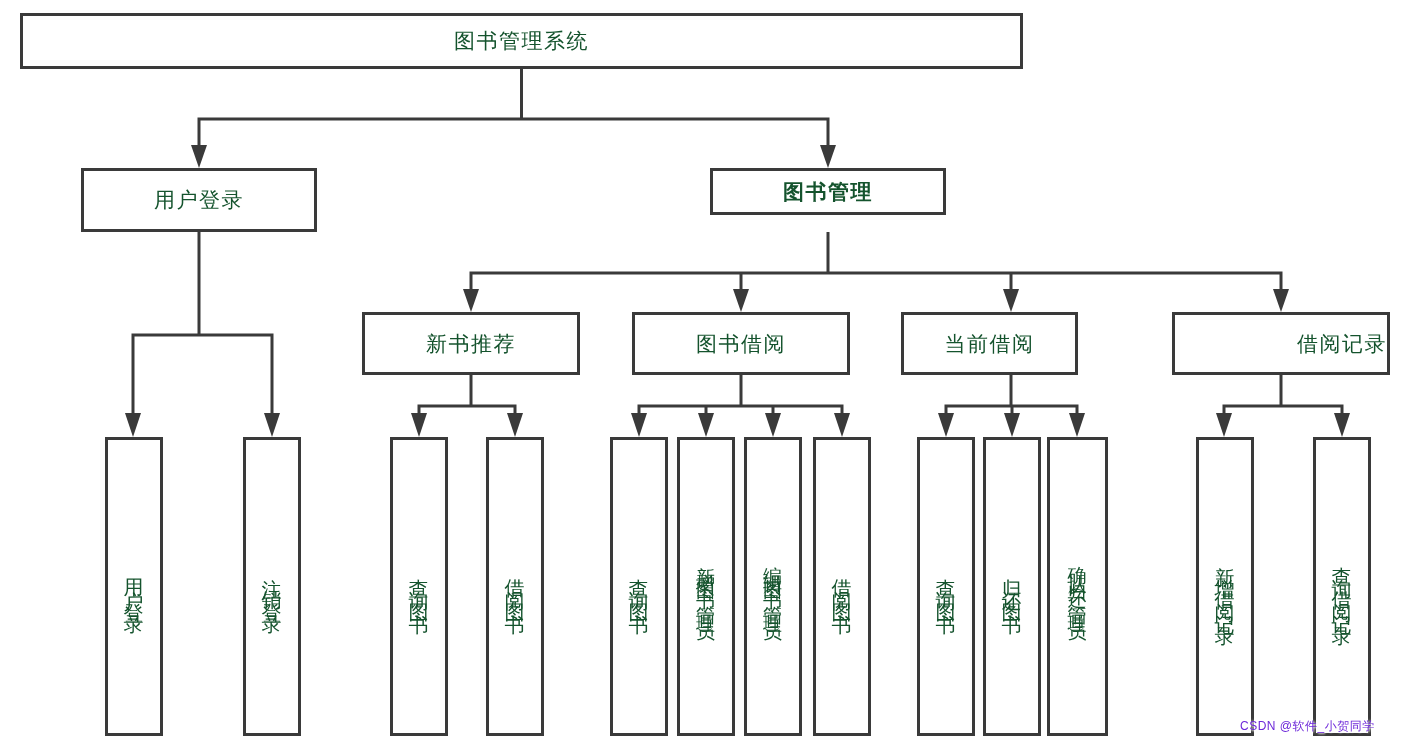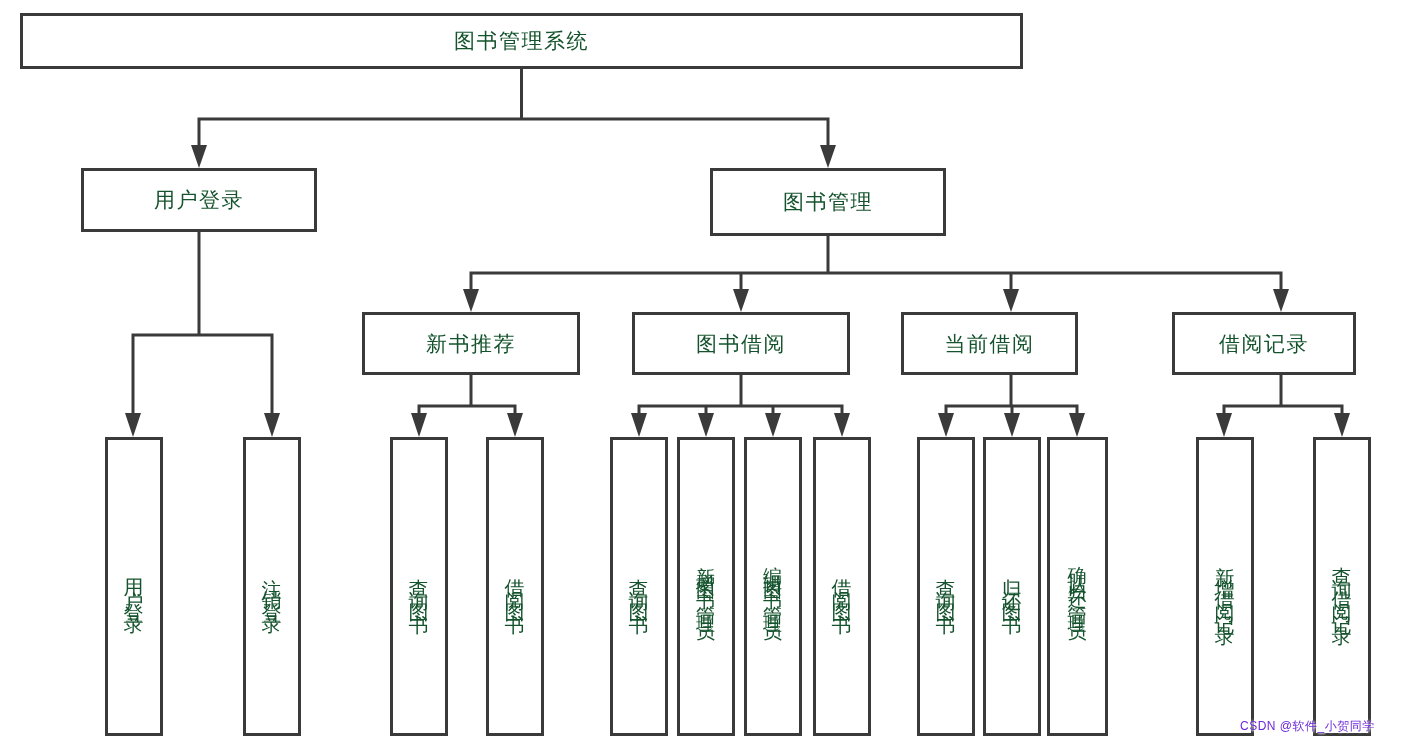--- a/index.html
+++ b/index.html
@@ -126,34 +126,34 @@
     </g>
   </svg>
 
   <div class="box" style="left:20px; top:13px; width:1003px; height:56px;">
     <span class="hlabel">图书管理系统</span>
   </div>
 
   <div class="box" style="left:81px; top:168px; width:236px; height:64px;">
     <span class="hlabel">用户登录</span>
   </div>
-  <div class="box" style="left:710px; top:168px; width:236px; height:68px;">
+  <div class="box" style="left:710px; top:168px; width:236px; height:47px;font-weight:bold;">
     <span class="hlabel">图书管理</span>
   </div>
 
   <div class="box" style="left:632px; top:312px; width:218px; height:63px;">
     <span class="hlabel">图书借阅</span>
   </div>
   <div class="box" style="left:362px; top:312px; width:218px; height:63px;">
     <span class="hlabel">新书推荐</span>
   </div>
   <div class="box" style="left:901px; top:312px; width:177px; height:63px;">
     <span class="hlabel">当前借阅</span>
   </div>
-  <div class="box" style="left:1172px; top:312px; width:184px; height:63px;">
+  <div class="box" style="left:1172px; top:312px; width:218px; height:63px;justify-content:flex-end;">
     <span class="hlabel">借阅记录</span>
   </div>
 
   <div class="box" style="left:105px; top:437px; width:58px; height:299px;">
     <span class="vlabel">用户登录</span>
   </div>
   <div class="box" style="left:243px; top:437px; width:58px; height:299px;">
     <span class="vlabel">注销登录</span>
   </div>
 

